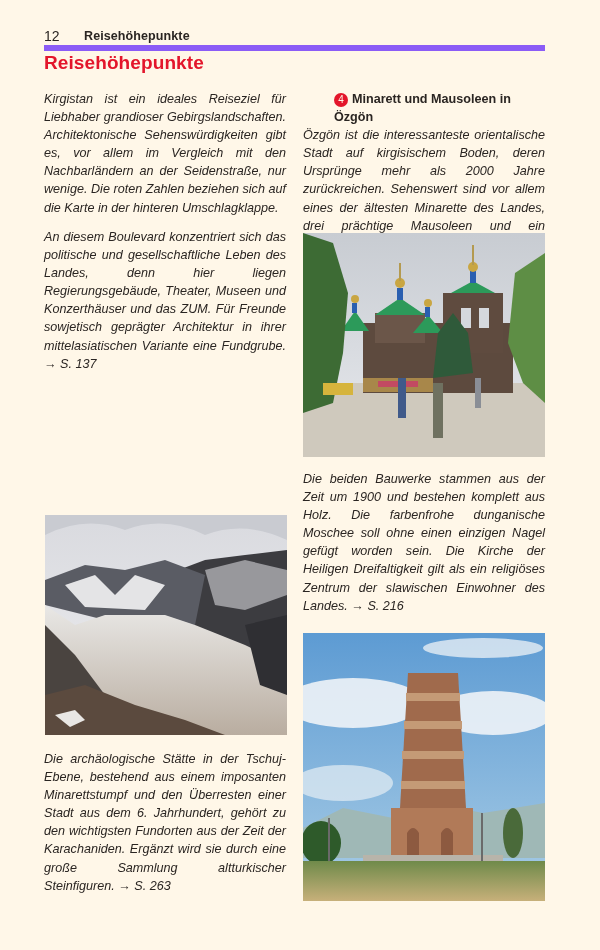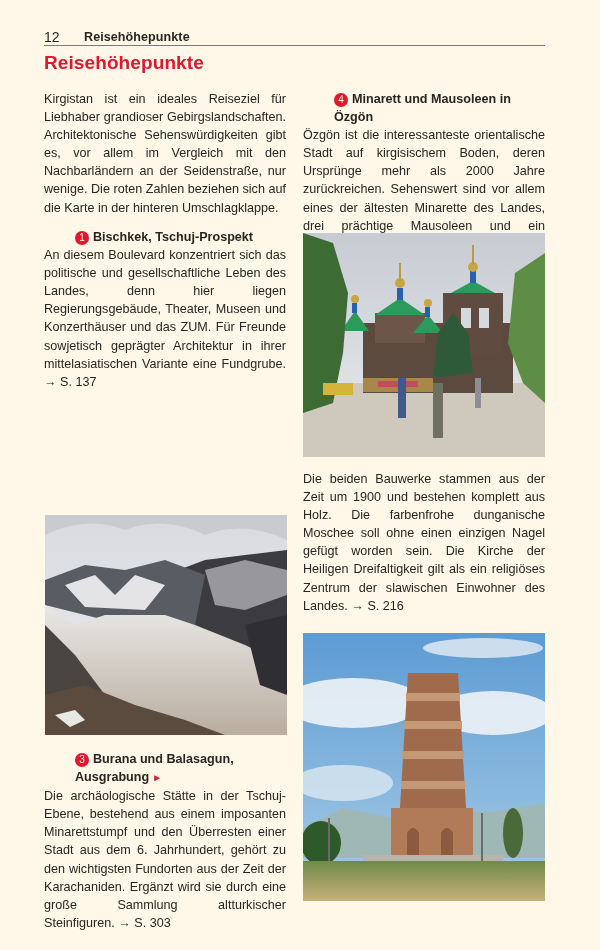--- a/index.html
+++ b/index.html
@@ -14,23 +14,23 @@
       overflow: hidden;
       font-family: "Liberation Sans", "DejaVu Sans", sans-serif;
       color: #2a2522;
     }
     .running-header {
       position: absolute;
       left: 44px;
       top: 28px;
       width: 501px;
       height: 17px;
-      border-bottom: 1px solid #8b5cf6;
+      border-bottom: 6px solid #8b5cf6;
       display: flex;
-      align-items: flex-end;
+      align-items: flex-start;
     }
     .page-number {
       font-size: 14px;
       font-weight: normal;
       width: 40px;
       line-height: 16px;
     }
     .running-title {
       font-size: 12.5px;
       font-weight: bold;
@@ -50,20 +50,21 @@
     .col {
       position: absolute;
       width: 242px;
       font-size: 12.6px;
       line-height: 18.1px;
       text-align: justify;
       hyphens: manual;
     }
     .col p {
       margin: 0;
+      font-style: italic;
     }
     .entry-title {
       font-weight: bold;
       text-align: left;
       display: block;
       padding-left: 31px;
     }
     .badge {
       display: inline-block;
       width: 14px;
@@ -104,21 +105,20 @@
   <span class="running-title">Reisehöhepunkte</span>
 </div>
 
 <h1 class="section-title">Reisehöhepunkte</h1>
 
 <div class="col" style="left:44px; top:90px;">
   <p>Kirgistan ist ein ideales Reiseziel für Liebhaber grandioser Gebirgslandschaften. Architektonische Sehenswürdigkeiten gibt es, vor allem im Vergleich mit den Nachbarländern an der Seidenstraße, nur wenige. Die roten Zahlen beziehen sich auf die Karte in der hinteren Umschlagklappe.</p>
 </div>
 
 <div class="col" style="left:44px; top:228px;">
-  <span class="entry-title"><span class="badge">1</span><span>Bischkek, Tschuj-Prospekt</span></span>
   <p><span>An diesem Boulevard konzentriert sich das politische und gesellschaftliche Leben des Landes, denn hier liegen Regierungsgebäude, Theater, Museen und Konzerthäuser und das ZUM. Für Freunde sowjetisch geprägter Architektur in ihrer mittelasiatischen Variante eine Fundgrube.</span> <span class="ref">→ S. 137</span></p>
 </div>
 
 <div class="col" style="left:44px; top:382px;">
 </div>
 
 <div class="photo" style="left:45px; top:515px; width:242px; height:220px;">
   <svg viewBox="0 0 242 220" preserveAspectRatio="none">
     <defs>
       <linearGradient id="sky1" x1="0" y1="0" x2="0" y2="1">
@@ -138,22 +138,21 @@
     <path d="M160,55 L200,45 L242,55 L242,80 L200,95 L170,90 Z" fill="#d6d6da" opacity="0.6"></path>
     <path d="M0,90 L30,110 L60,100 L120,100 L150,110 L200,130 L242,150 L242,220 L0,220 Z" fill="url(#ice1)"></path>
     <path d="M0,110 L30,140 L60,180 L40,220 L0,220 Z" fill="#4a4440"></path>
     <path d="M0,180 L40,170 L90,190 L140,205 L180,220 L0,220 Z" fill="#5b4a3e"></path>
     <path d="M10,200 L30,195 L40,205 L25,212 Z" fill="#e9e7e4"></path>
     <path d="M200,110 L242,100 L242,180 L215,170 Z" fill="#2f2f33"></path>
   </svg>
 </div>
 
 <div class="col" style="left:44px; top:750px;">
-  <span class="entry-title"><span class="badge">3</span><span>Burana und Balasagun, Ausgrabung</span><span class="marker">►</span></span>
-  <p><span>Die archäologische Stätte in der Tschuj-Ebene, bestehend aus einem imposanten Minarettstumpf und den Überresten einer Stadt aus dem 6. Jahrhundert, gehört zu den wichtigsten Fundorten aus der Zeit der Karachaniden. Ergänzt wird sie durch eine große Sammlung altturkischer Steinfiguren.</span> <span class="ref">→ S. 303</span></p>
+  <p><span>Die archäologische Stätte in der Tschuj-Ebene, bestehend aus einem imposanten Minarettstumpf und den Überresten einer Stadt aus dem 6. Jahrhundert, gehört zu den wichtigsten Fundorten aus der Zeit der Karachaniden. Ergänzt wird sie durch eine große Sammlung altturkischer Steinfiguren.</span> <span class="ref">→ S. 263</span></p>
 </div>
 
 <div class="col" style="left:303px; top:90px;">
   <span class="entry-title"><span class="badge">4</span><span>Minarett und Mausoleen in Özgön</span></span>
   <p><span>Özgön ist die interessanteste orientalische Stadt auf kirgisischem Boden, deren Ursprünge mehr als 2000 Jahre zurückreichen. Sehenswert sind vor allem eines der ältesten Minarette des Landes, drei prächtige Mausoleen und ein lebendiger Basar.</span> <span class="ref">→ S. 480</span></p>
 </div>
 
 <div class="photo" style="left:303px; top:233px; width:242px; height:224px;">
   <svg viewBox="0 0 242 224" preserveAspectRatio="none">
     <defs>

